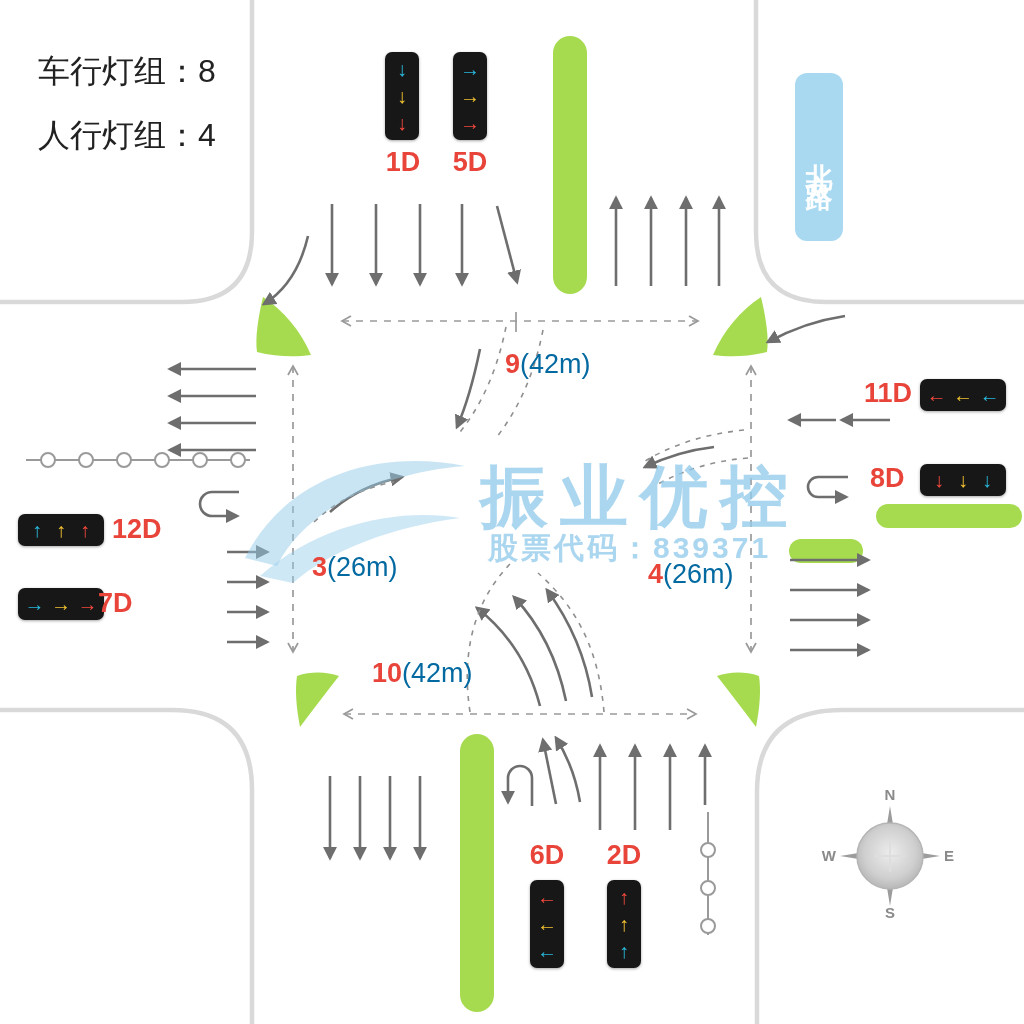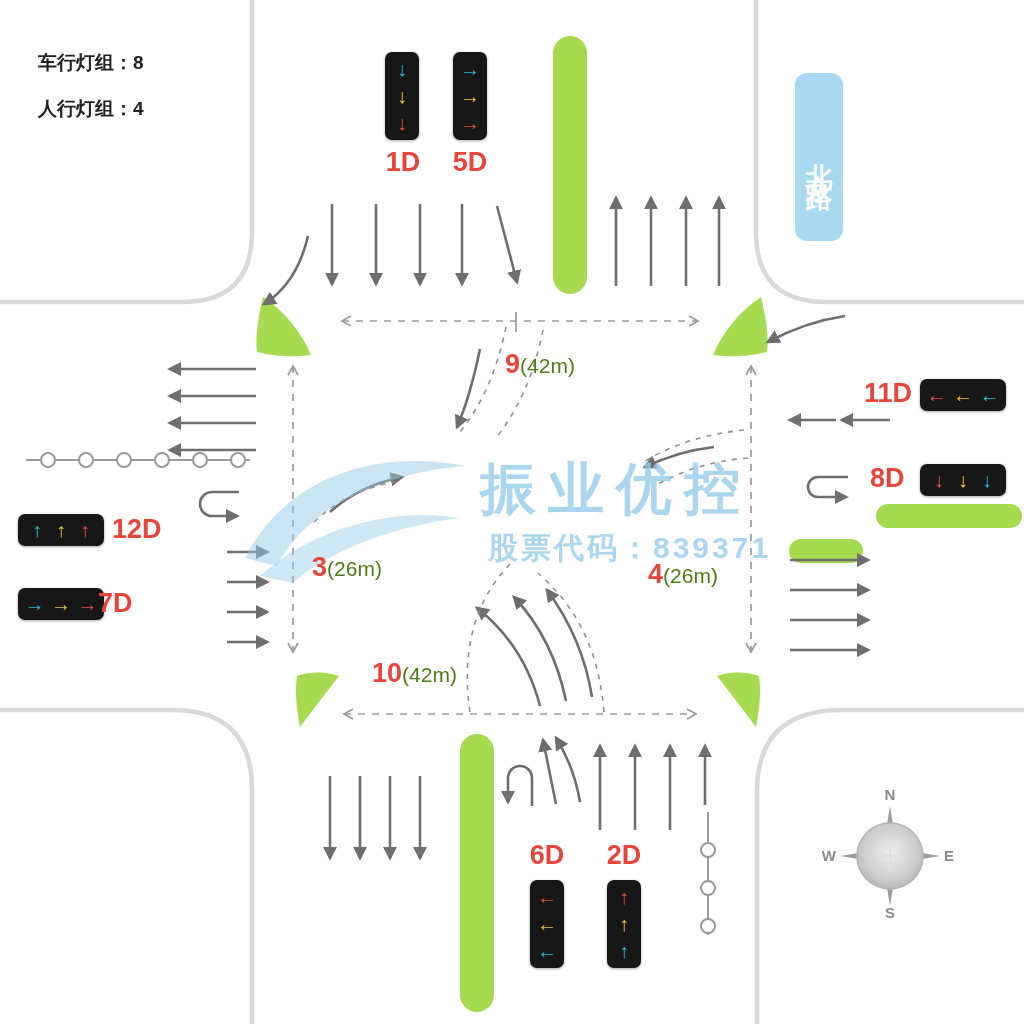--- a/index.html
+++ b/index.html
@@ -1,31 +1,31 @@
 <!DOCTYPE html>
 <html><head>
 <meta charset="utf-8">
 <style>
   html,body{margin:0;padding:0;background:#fff;font-family:"Liberation Sans","DejaVu Sans",sans-serif;}
   .canvas{position:relative;width:1024px;height:1024px;background:#fff;overflow:hidden;}
   svg.layer{position:absolute;left:0;top:0;}
-  .stats{position:absolute;left:38px;top:50px;font-size:19px;color:#222;font-weight:700;}
+  .stats{position:absolute;left:38px;top:50px;font-size:32px;color:#222;font-weight:400;}
   .stats div{margin-bottom:20px;}
   .tl{position:absolute;background:#171717;border-radius:7px;display:flex;align-items:center;justify-content:space-evenly;box-shadow:0 1px 3px rgba(0,0,0,.35);}
   .tl.v{width:34px;height:88px;flex-direction:column;}
   .tl.h{width:86px;height:32px;flex-direction:row;}
   .ar{font-size:20px;font-weight:bold;line-height:1;}
   .lbl{position:absolute;color:#e8443a;font-size:27px;font-weight:600;white-space:nowrap;}
   .measure{position:absolute;white-space:nowrap;}
   .mnum{color:#e8443a;font-size:27px;font-weight:600;}
-  .mdist{color:#4d7c0f;font-size:21px;}
+  .mdist{color:#0369a1;font-size:27px;}
   .badge{position:absolute;background:#a9d9f1;color:#fff;font-weight:bold;display:flex;align-items:center;justify-content:center;border-radius:12px;}
   .badge.v{width:48px;height:168px;writing-mode:vertical-rl;font-size:27px;letter-spacing:10px;}
   .badge.h{width:150px;height:38px;font-size:26px;letter-spacing:12px;padding-left:6px;}
-  .wm-title{position:absolute;left:480px;top:452px;font-size:56px;font-weight:bold;color:rgba(148,203,234,.78);letter-spacing:12px;white-space:nowrap;}
+  .wm-title{position:absolute;left:480px;top:452px;font-size:68px;font-weight:bold;color:rgba(148,203,234,.78);letter-spacing:12px;white-space:nowrap;}
   .wm-sub{position:absolute;left:488px;top:528px;font-size:30px;font-weight:bold;color:rgba(148,203,234,.78);letter-spacing:3px;white-space:nowrap;}
   .wm-logo{position:absolute;left:225px;top:438px;}
 </style>
 </head>
 <body>
 
 <div class="canvas">
 
   <svg class="layer" width="1024" height="1024" viewBox="0 0 1024 1024">
     <defs>

